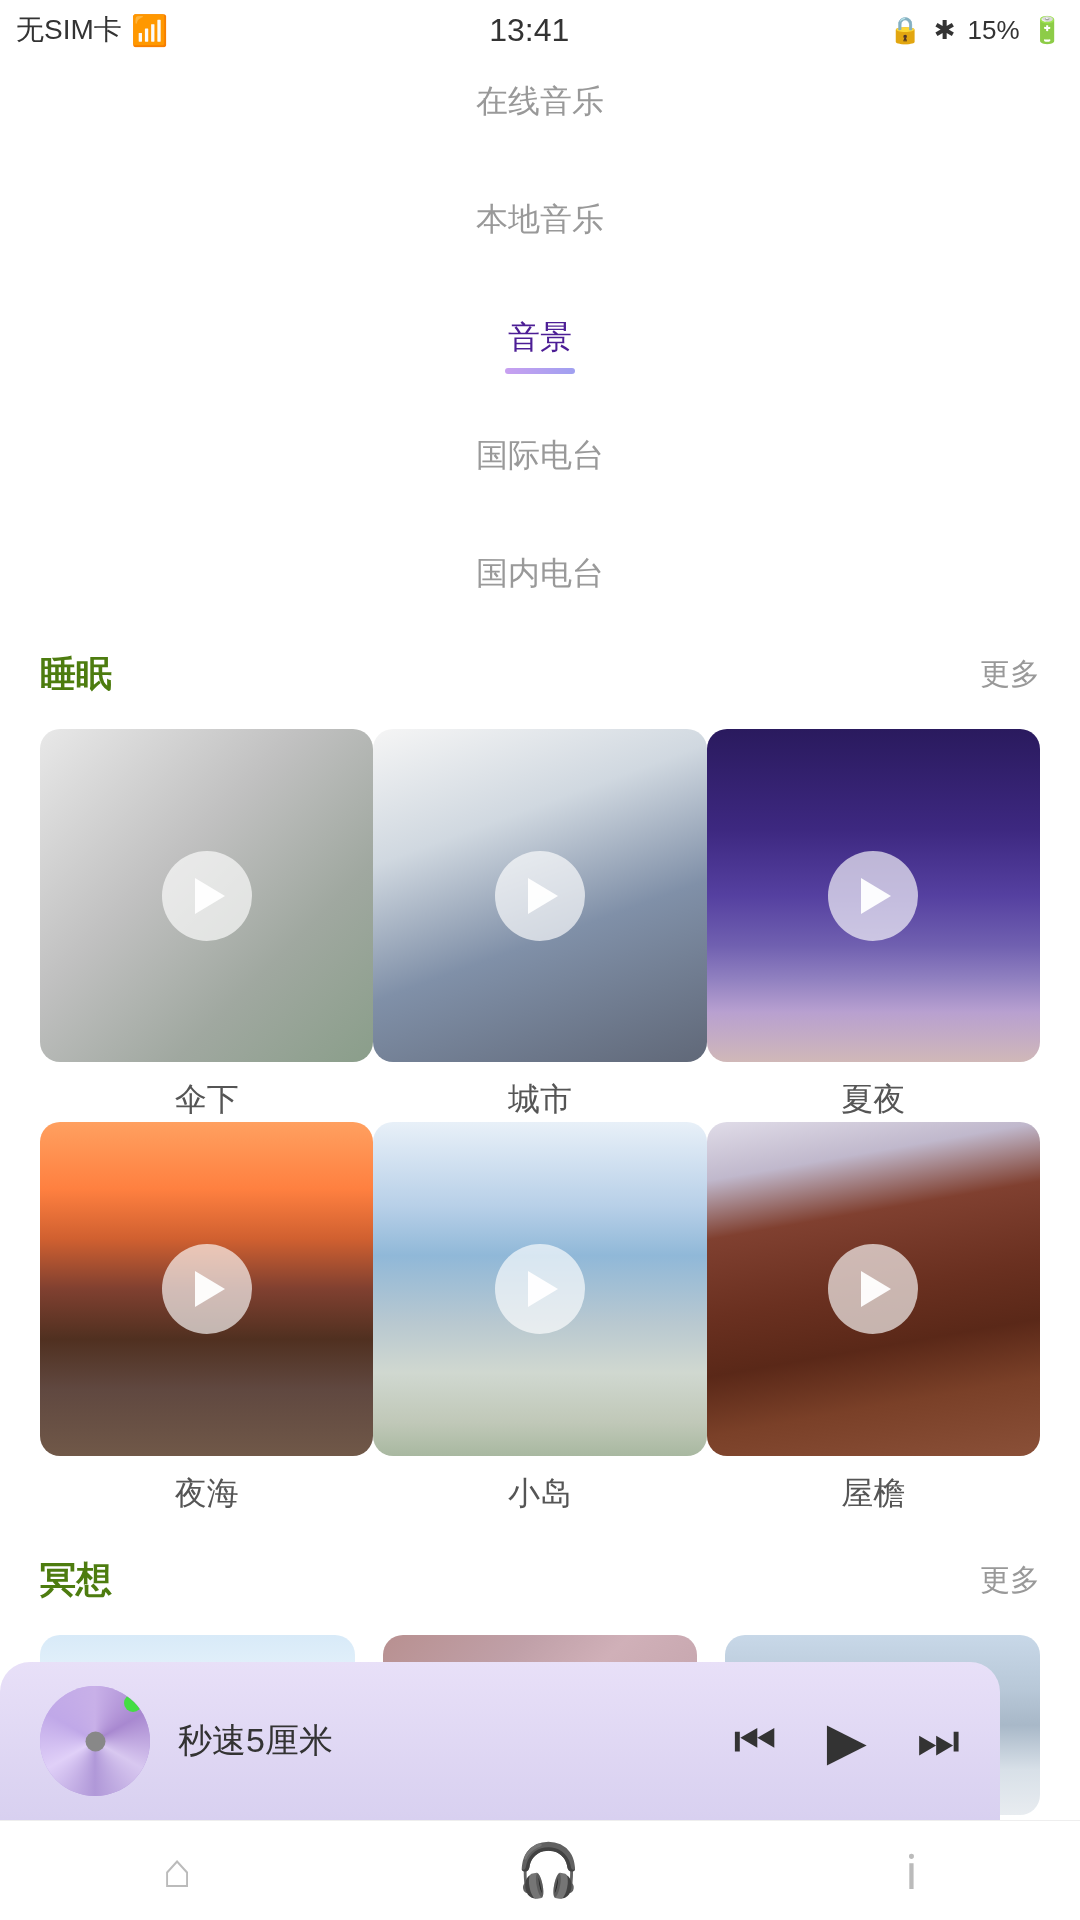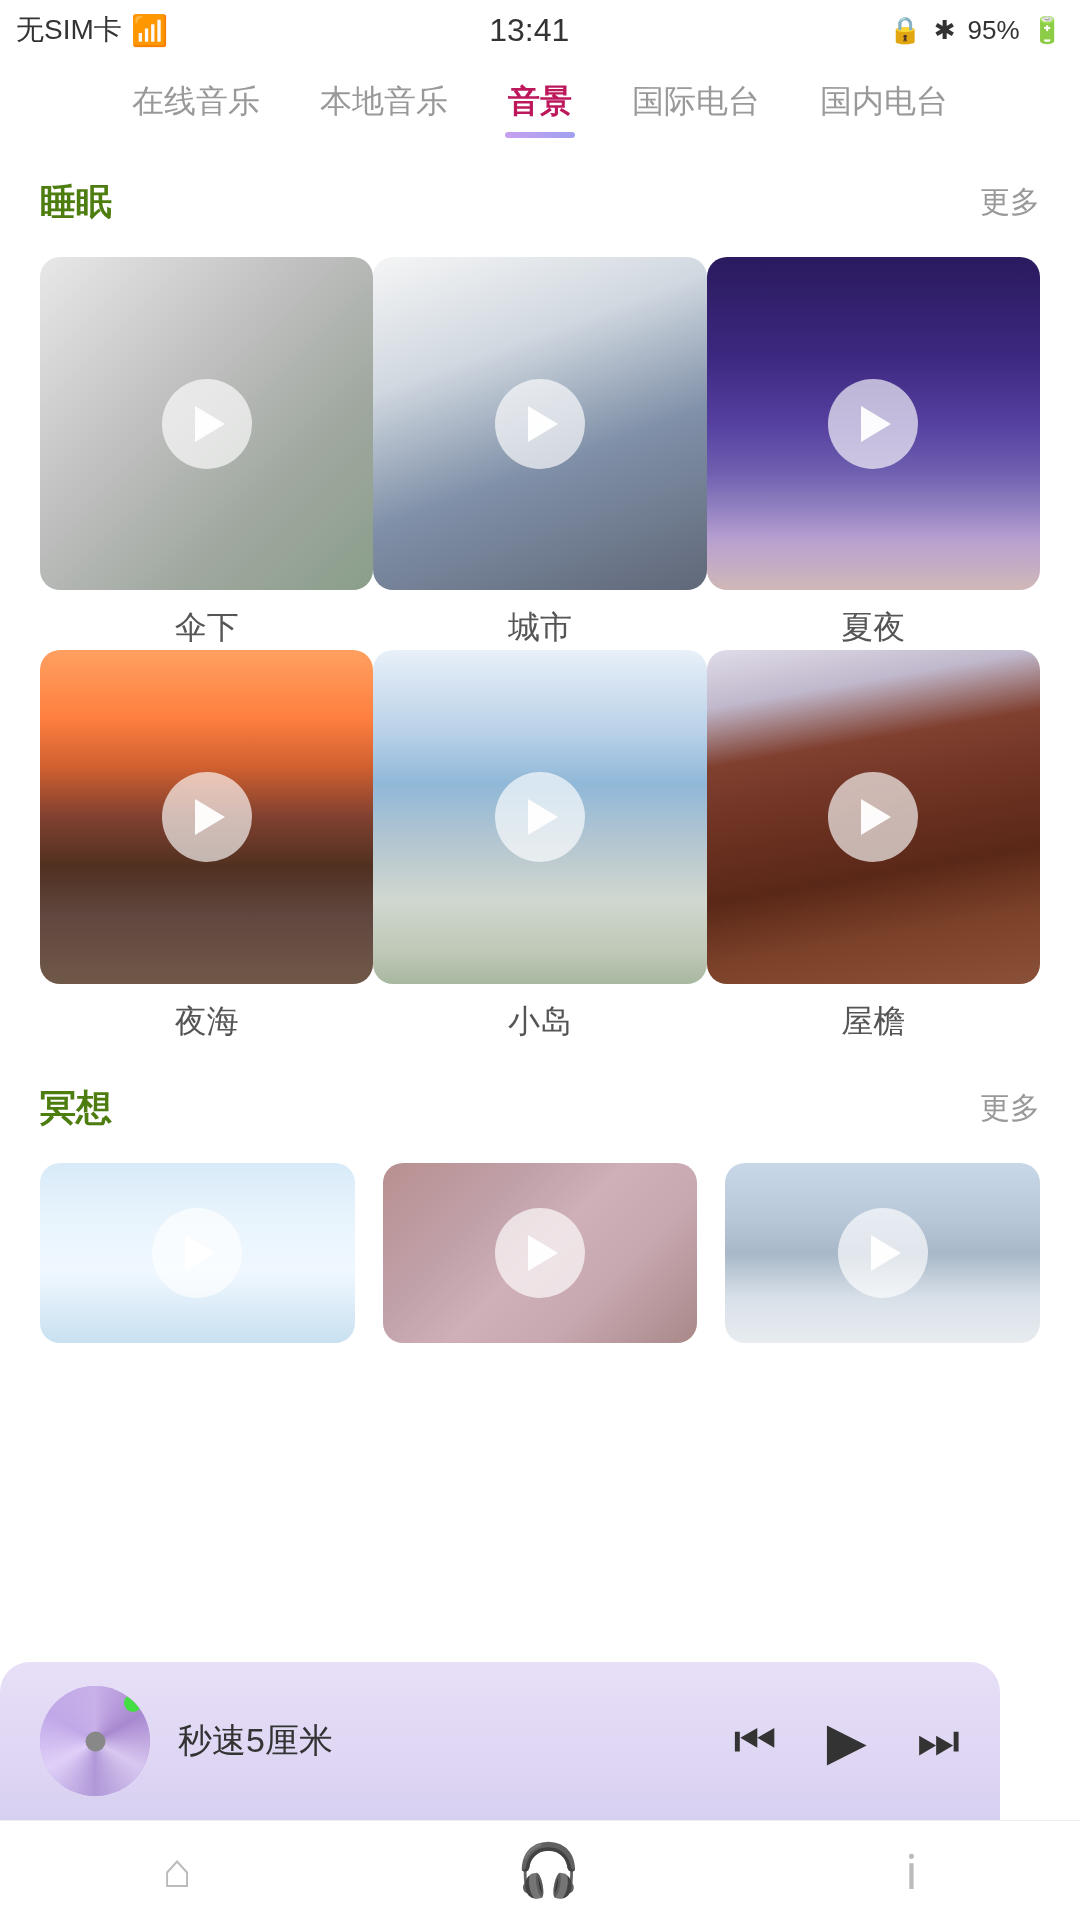--- a/index.html
+++ b/index.html
@@ -42,31 +42,32 @@
     }
 
     
     .tabs {
       display: flex;
       justify-content: center;
       align-items: center;
       gap: 60px;
       padding: 20px 0 0;
       background: #fff;
+      flex-direction: column;
     }
     .tab-item {
       font-size: 32px;
       color: #999;
       cursor: pointer;
       padding-bottom: 14px;
       position: relative;
     }
     .tab-item.active {
-      color: #be185d;
-      font-weight: 700;
+      color: #4c1d95;
+      font-weight: 400;
     }
     .tab-item.active::after {
       content: '';
       position: absolute;
       bottom: 0;
       left: 50%;
       transform: translateX(-50%);
       width: 70px;
       height: 6px;
       background: linear-gradient(90deg, #c8a0f0, #a0a0f0);
@@ -326,21 +327,21 @@
 
 <div class="status-bar">
   <div class="status-left">
     <span>无SIM卡</span>
     <span style="font-size:30px;">📶</span>
   </div>
   <div class="status-center">13:41</div>
   <div class="status-right">
     <span style="font-size:26px;">🔒</span>
     <span style="font-size:26px;">✱</span>
-    <span>95%</span>
+    <span>15%</span>
     <span style="font-size:26px;">🔋</span>
   </div>
 </div>
 
 <div class="tabs">
   <div class="tab-item">在线音乐</div>
   <div class="tab-item">本地音乐</div>
   <div class="tab-item active">音景</div>
   <div class="tab-item">国际电台</div>
   <div class="tab-item">国内电台</div>

